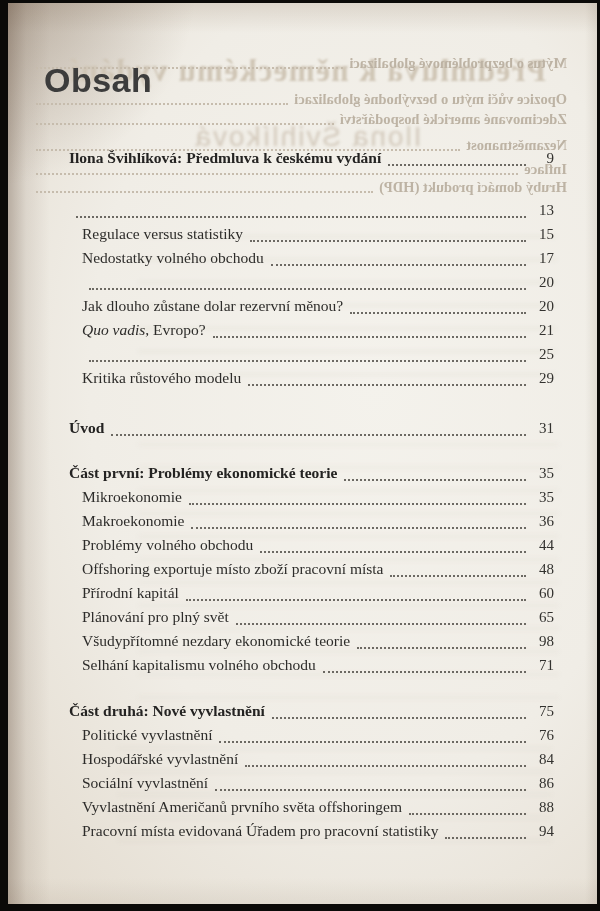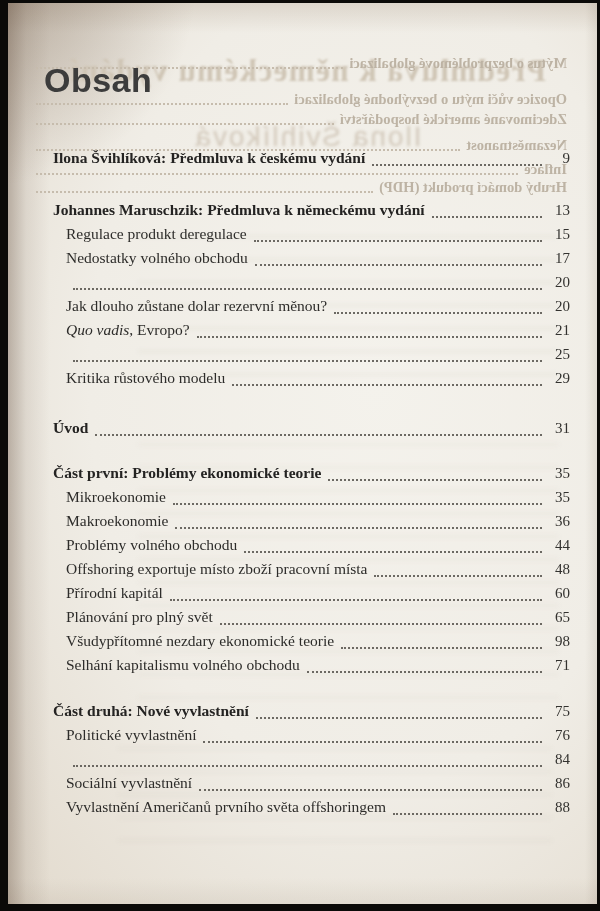--- a/index.html
+++ b/index.html
@@ -31,21 +31,21 @@
     background:repeating-linear-gradient(180deg, rgba(158,146,128,.20) 0 3px, rgba(0,0,0,0) 3px 23px);}
   .tx1{left:130px;right:40px;top:232px;height:150px;opacity:.45;}
   .tx2{left:130px;right:38px;top:440px;height:256px;opacity:.38;}
   .tx3{left:110px;right:45px;top:744px;height:112px;opacity:.40;}
 
   
   .toc{position:absolute;top:58px;left:45px;right:27px;color:#2b2a28;}
   .toc-title{height:40px;line-height:40px;text-align:left;transform:translateX(-9px);
     font:700 34px "Liberation Sans", sans-serif;color:#3c3c3c;letter-spacing:.5px;
     margin-bottom:45px;}
-  .toc-group{margin:0;}
+  .toc-group{margin:16px;}
   .toc-group + .toc-group{margin-top:26px;}
   .toc-group:nth-child(2){margin-top:28px;}
   .toc-group:nth-child(4){margin-top:21px;}
   .toc-group:nth-child(5){margin-top:22px;}
   .toc-row{display:flex;align-items:baseline;height:24px;line-height:24px;
     font-size:15.5px;white-space:nowrap;}
   .toc-row .label{color:#2d2c2a;}
   .toc-row.bold .label{font-weight:700;color:#242322;}
   .toc-row.indent{padding-left:13px;}
   .toc-row .leader{flex:1;border-bottom:2px dotted #55524c;margin:0 6px 4px 7px;
@@ -96,26 +96,25 @@
       <div>
           <div class="toc-group">
             <div class="toc-row bold">
               <span class="label">Ilona Švihlíková: Předmluva k českému vydání</span>
               <span class="leader"></span>
               <span class="pagenum">9</span>
             </div>
           </div>
           <div class="toc-group">
             <div class="toc-row bold">
-              <span class="label">Johannes Maruschzik: Předmluva k německému vydání</span>
               <span class="leader"></span>
               <span class="pagenum">13</span>
             </div>
             <div class="toc-row indent">
-              <span class="label">Regulace produkt deregulace</span>
+              <span class="label">Regulace versus statistiky</span>
               <span class="leader"></span>
               <span class="pagenum">15</span>
             </div>
             <div class="toc-row indent">
               <span class="label">Nedostatky volného obchodu</span>
               <span class="leader"></span>
               <span class="pagenum">17</span>
             </div>
             <div class="toc-row indent">
               <span class="leader"></span>
@@ -200,31 +199,37 @@
               <span class="label">Část druhá: Nové vyvlastnění</span>
               <span class="leader"></span>
               <span class="pagenum">75</span>
             </div>
             <div class="toc-row indent">
               <span class="label">Politické vyvlastnění</span>
               <span class="leader"></span>
               <span class="pagenum">76</span>
             </div>
             <div class="toc-row indent">
+              <span class="label">Hospodářské vyvlastnění</span>
               <span class="leader"></span>
               <span class="pagenum">84</span>
             </div>
             <div class="toc-row indent">
               <span class="label">Sociální vyvlastnění</span>
               <span class="leader"></span>
               <span class="pagenum">86</span>
             </div>
             <div class="toc-row indent">
               <span class="label">Vyvlastnění Američanů prvního světa offshoringem</span>
               <span class="leader"></span>
               <span class="pagenum">88</span>
+            </div>
+            <div class="toc-row indent">
+              <span class="label">Pracovní místa evidovaná Úřadem pro pracovní statistiky</span>
+              <span class="leader"></span>
+              <span class="pagenum">94</span>
             </div>
           </div>
         </div>
     </div>
 
   </div>
 </div>
 
 </body></html>

